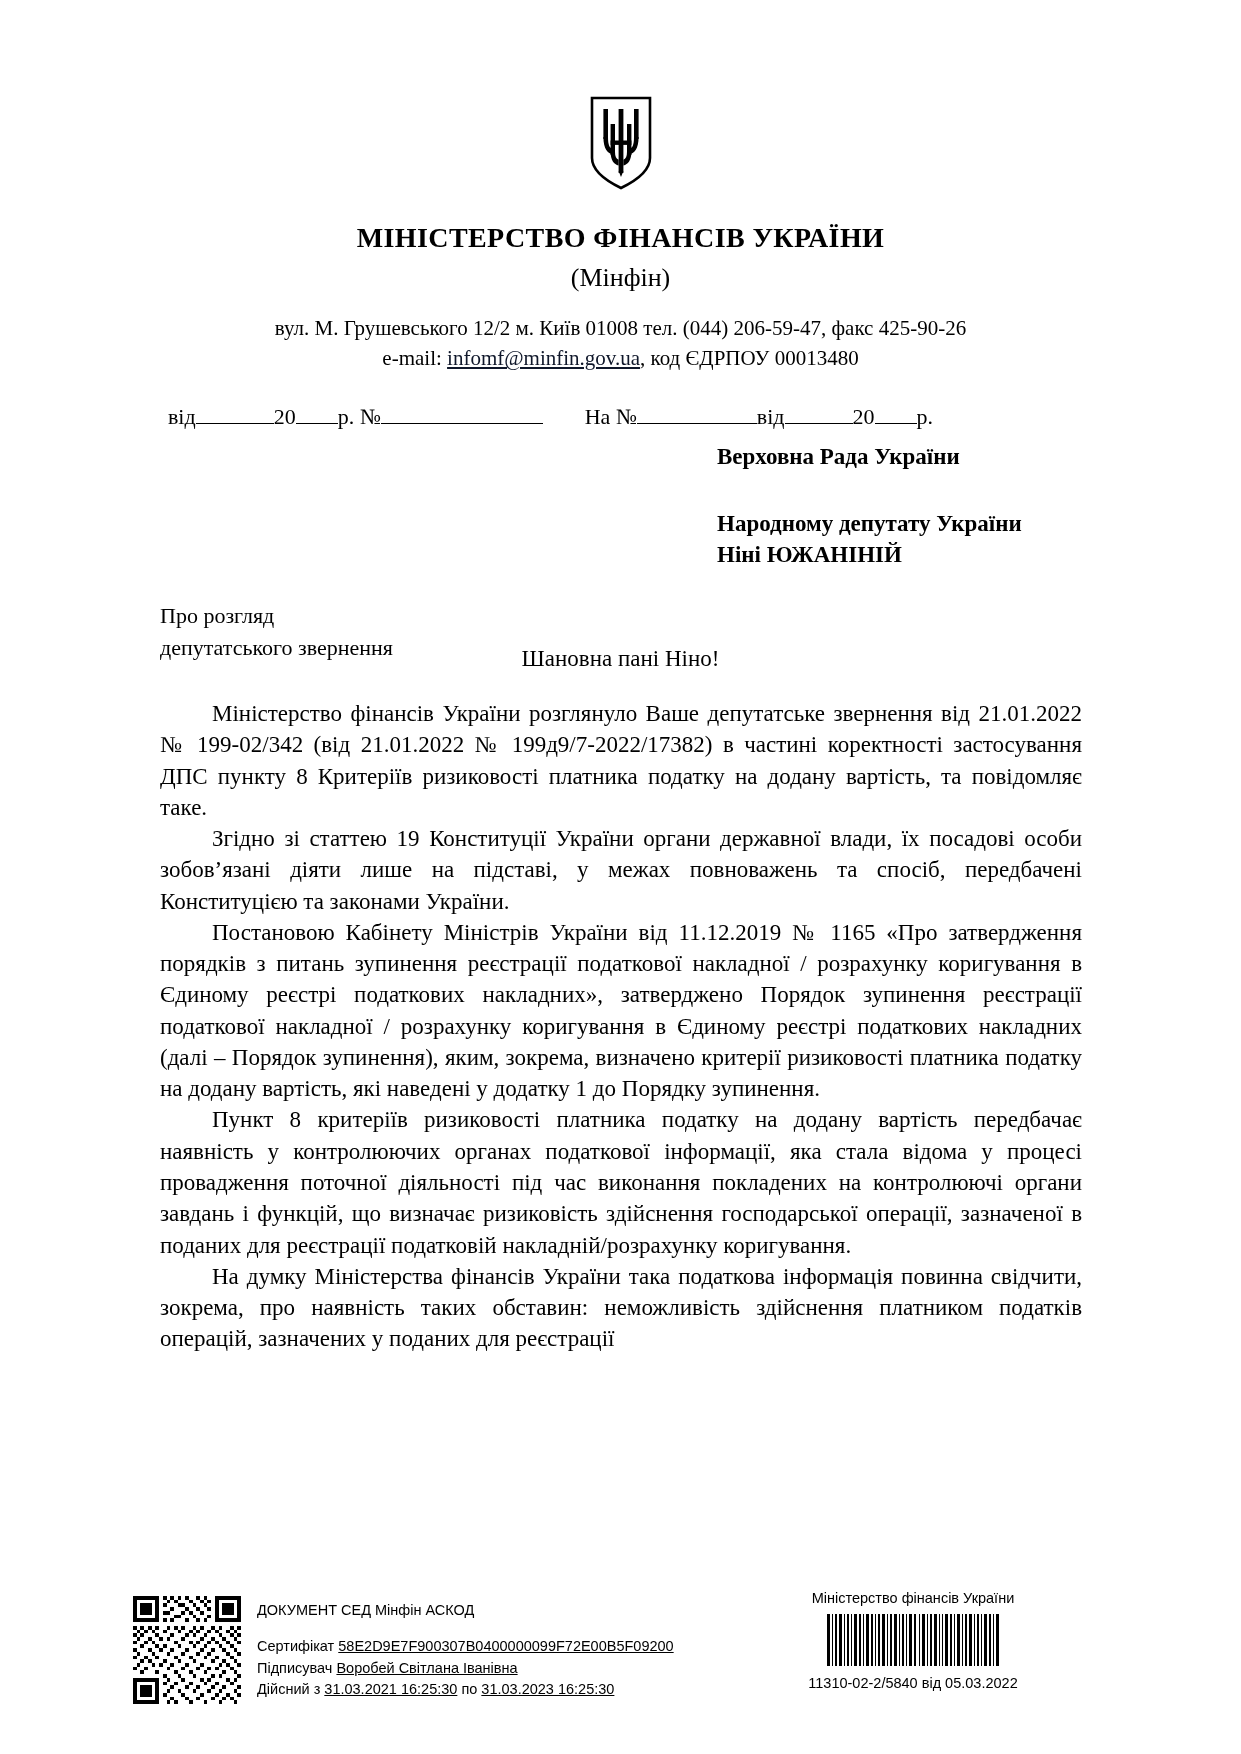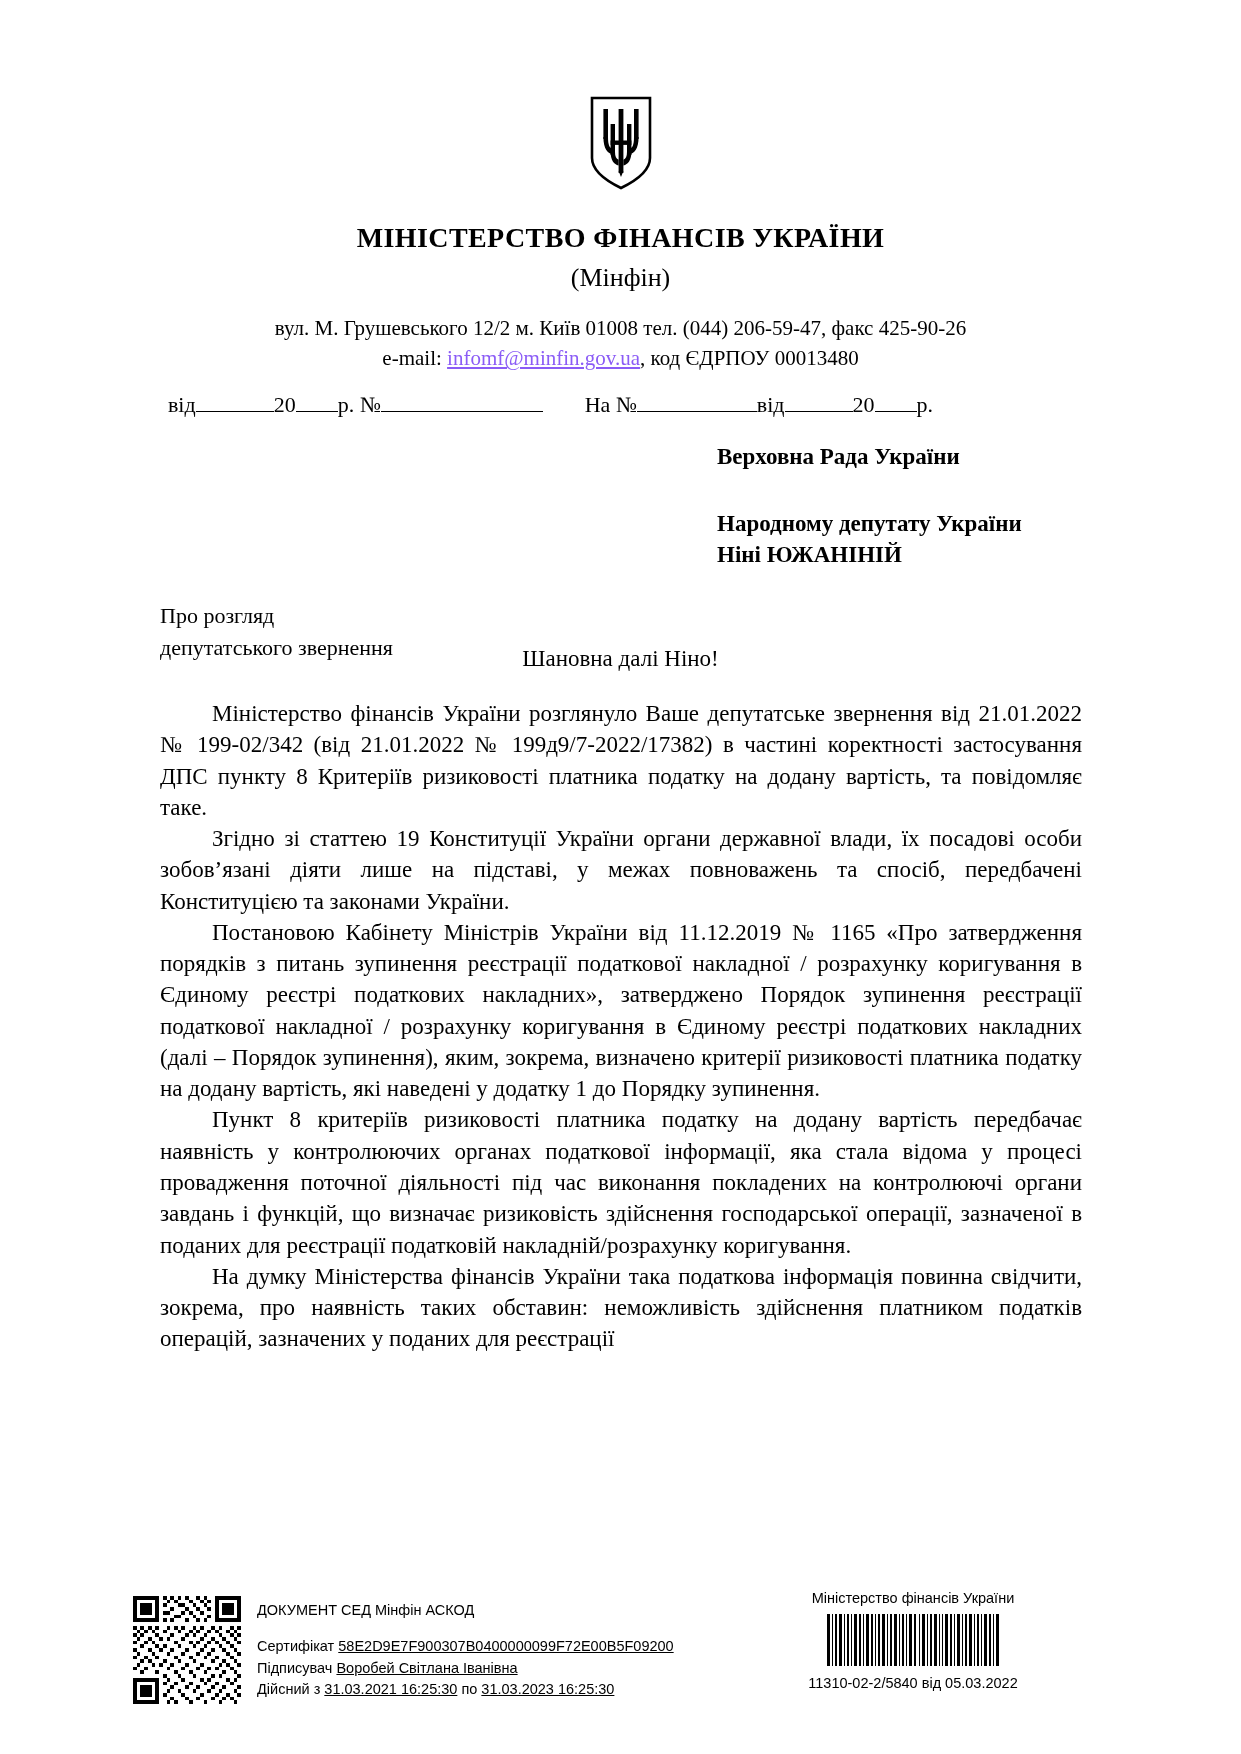--- a/index.html
+++ b/index.html
@@ -64,28 +64,28 @@
     line-height: 1.45;
     margin-top: 18px;
     white-space: nowrap;
   }
   .contact-line2 {
     font-size: 21px;
     line-height: 1.45;
     white-space: nowrap;
   }
   .email-link {
-    color: #8b5cf6;
+    color: #0f172a;
     text-decoration: underline;
   }
 
   
   .refline {
     position: absolute;
-    top: 392px;
+    top: 404px;
     left: 0;
     width: 1101px;
     font-size: 22px;
     text-align: center;
     white-space: nowrap;
   }
   .refline .blank {
     display: inline-block;
     border-bottom: 1.5px solid #000;
     vertical-align: baseline;
@@ -239,21 +239,21 @@
     <div>Верховна Рада України</div>
     <div class="line2">Народному депутату України</div>
     <div>Ніні ЮЖАНІНІЙ</div>
   </div>
 
   <div class="subject">
     <div>Про розгляд</div>
     <div>депутатського звернення</div>
   </div>
 
-  <div class="salutation">Шановна далі Ніно!</div>
+  <div class="salutation">Шановна пані Ніно!</div>
 
   <div class="body-text">
     <p>Міністерство фінансів України розглянуло Ваше депутатське звернення від 21.01.2022  № 199-02/342  (від  21.01.2022  № 199д9/7-2022/17382)  в частині коректності застосування ДПС пункту 8 Критеріїв ризиковості платника податку на додану вартість, та повідомляє таке.</p>
     <p>Згідно зі статтею 19 Конституції України органи державної влади, їх посадові особи зобов’язані діяти лише на підставі, у межах повноважень та спосіб, передбачені Конституцією та законами України.</p>
     <p>Постановою Кабінету Міністрів України від 11.12.2019 № 1165 «Про затвердження порядків з питань зупинення реєстрації податкової накладної / розрахунку коригування в Єдиному реєстрі податкових накладних», затверджено Порядок зупинення реєстрації податкової накладної / розрахунку коригування в Єдиному реєстрі податкових накладних (далі – Порядок зупинення), яким, зокрема, визначено критерії ризиковості платника податку на додану вартість, які наведені у додатку 1 до Порядку зупинення.</p>
     <p>Пункт 8 критеріїв ризиковості платника податку на додану вартість передбачає наявність у контролюючих органах податкової інформації, яка стала відома у процесі провадження поточної діяльності під час виконання покладених на контролюючі органи завдань і функцій, що визначає ризиковість здійснення господарської операції, зазначеної в поданих для реєстрації податковій накладній/розрахунку коригування.</p>
     <p>На думку Міністерства фінансів України така податкова інформація повинна свідчити, зокрема, про наявність таких обставин: неможливість здійснення платником податків операцій, зазначених у поданих для реєстрації</p>
   </div>
 
   <div class="footer">

